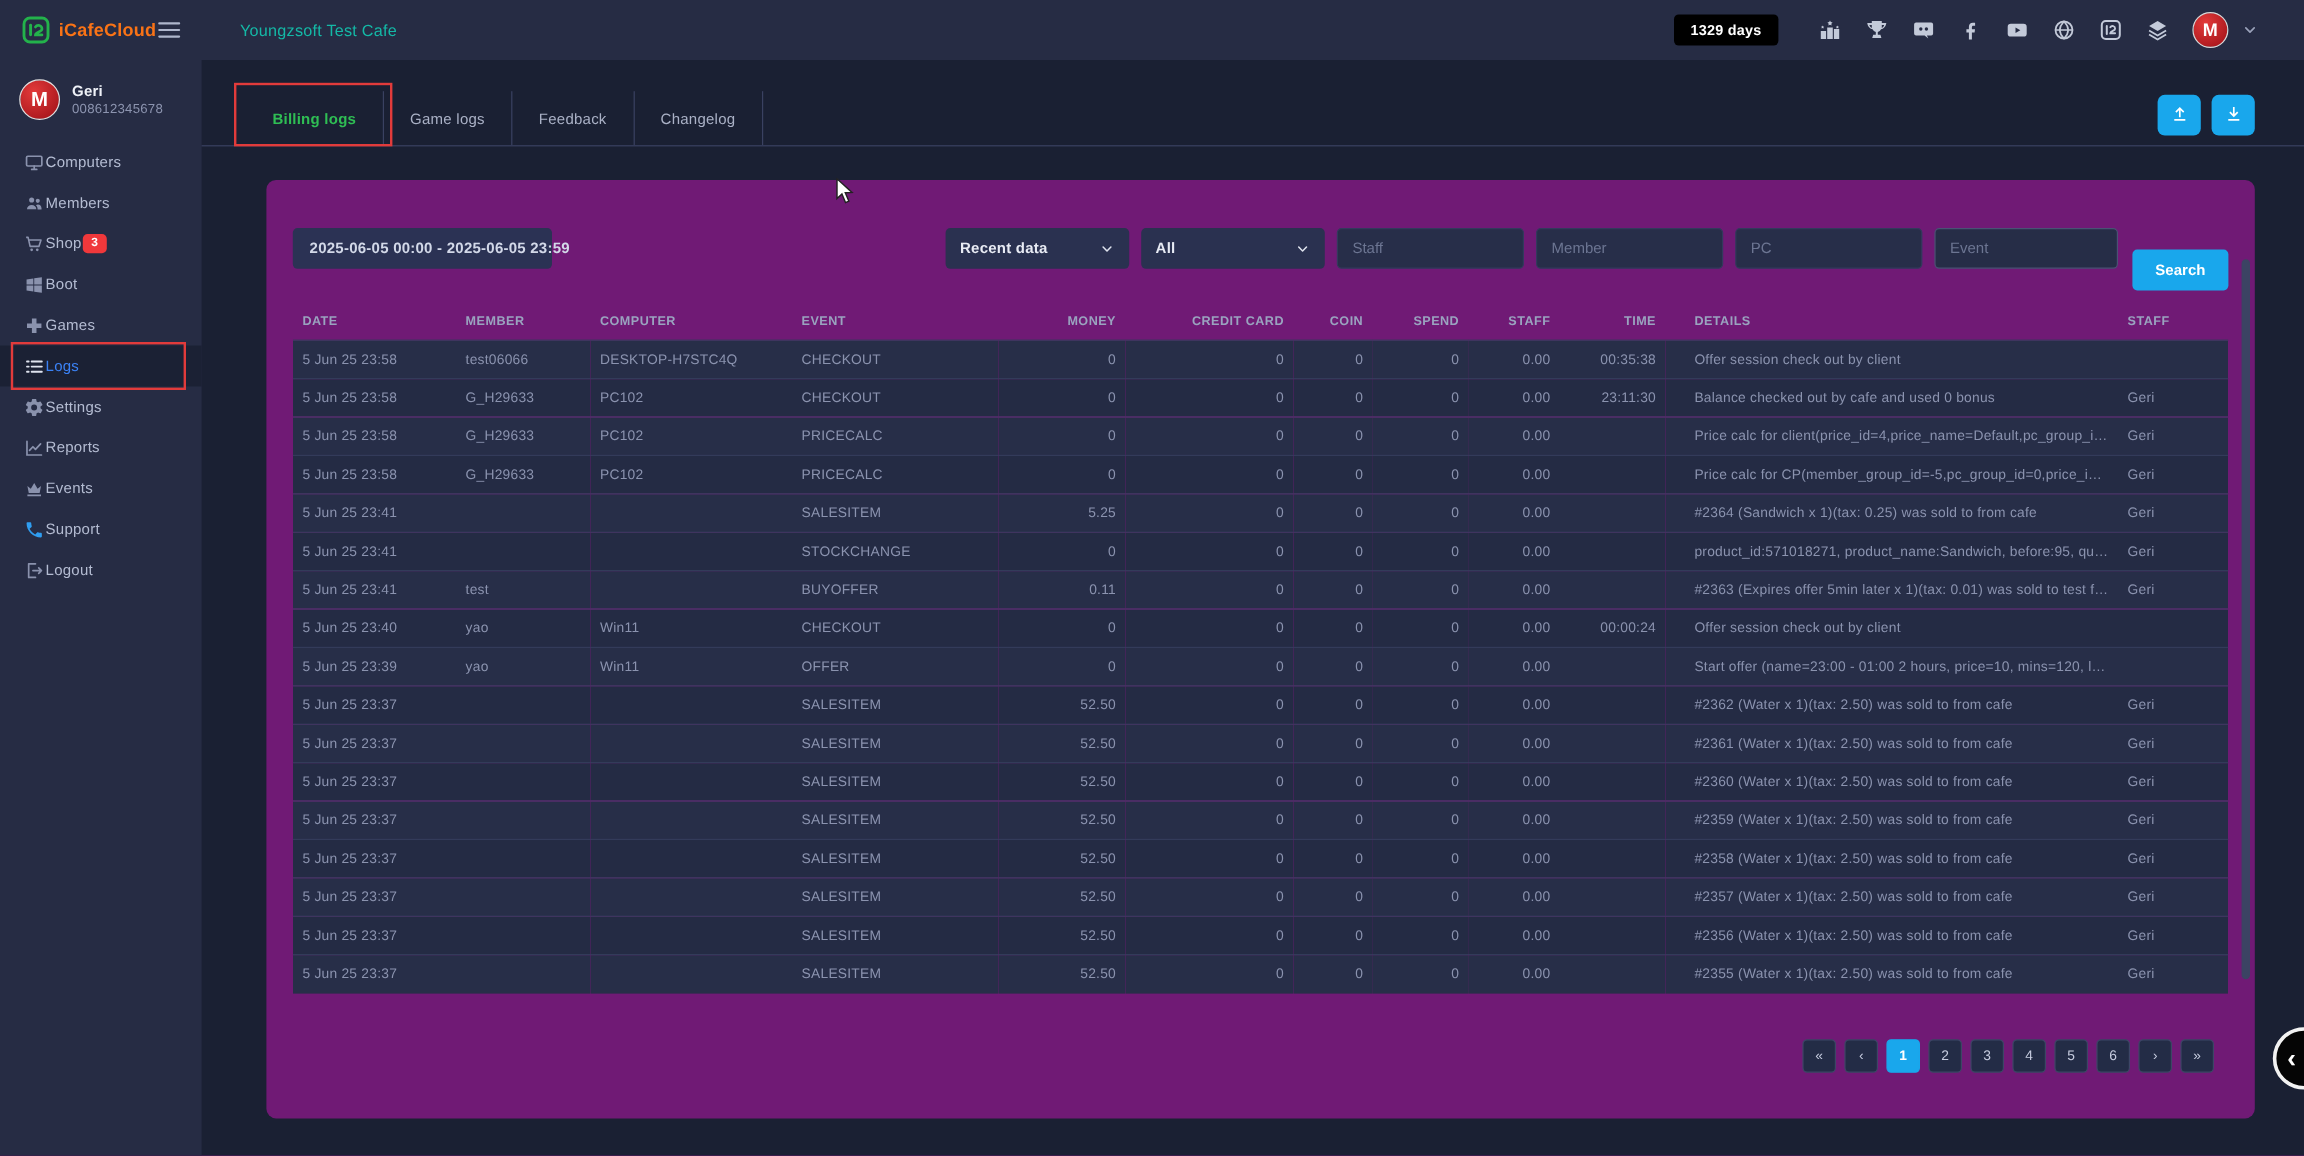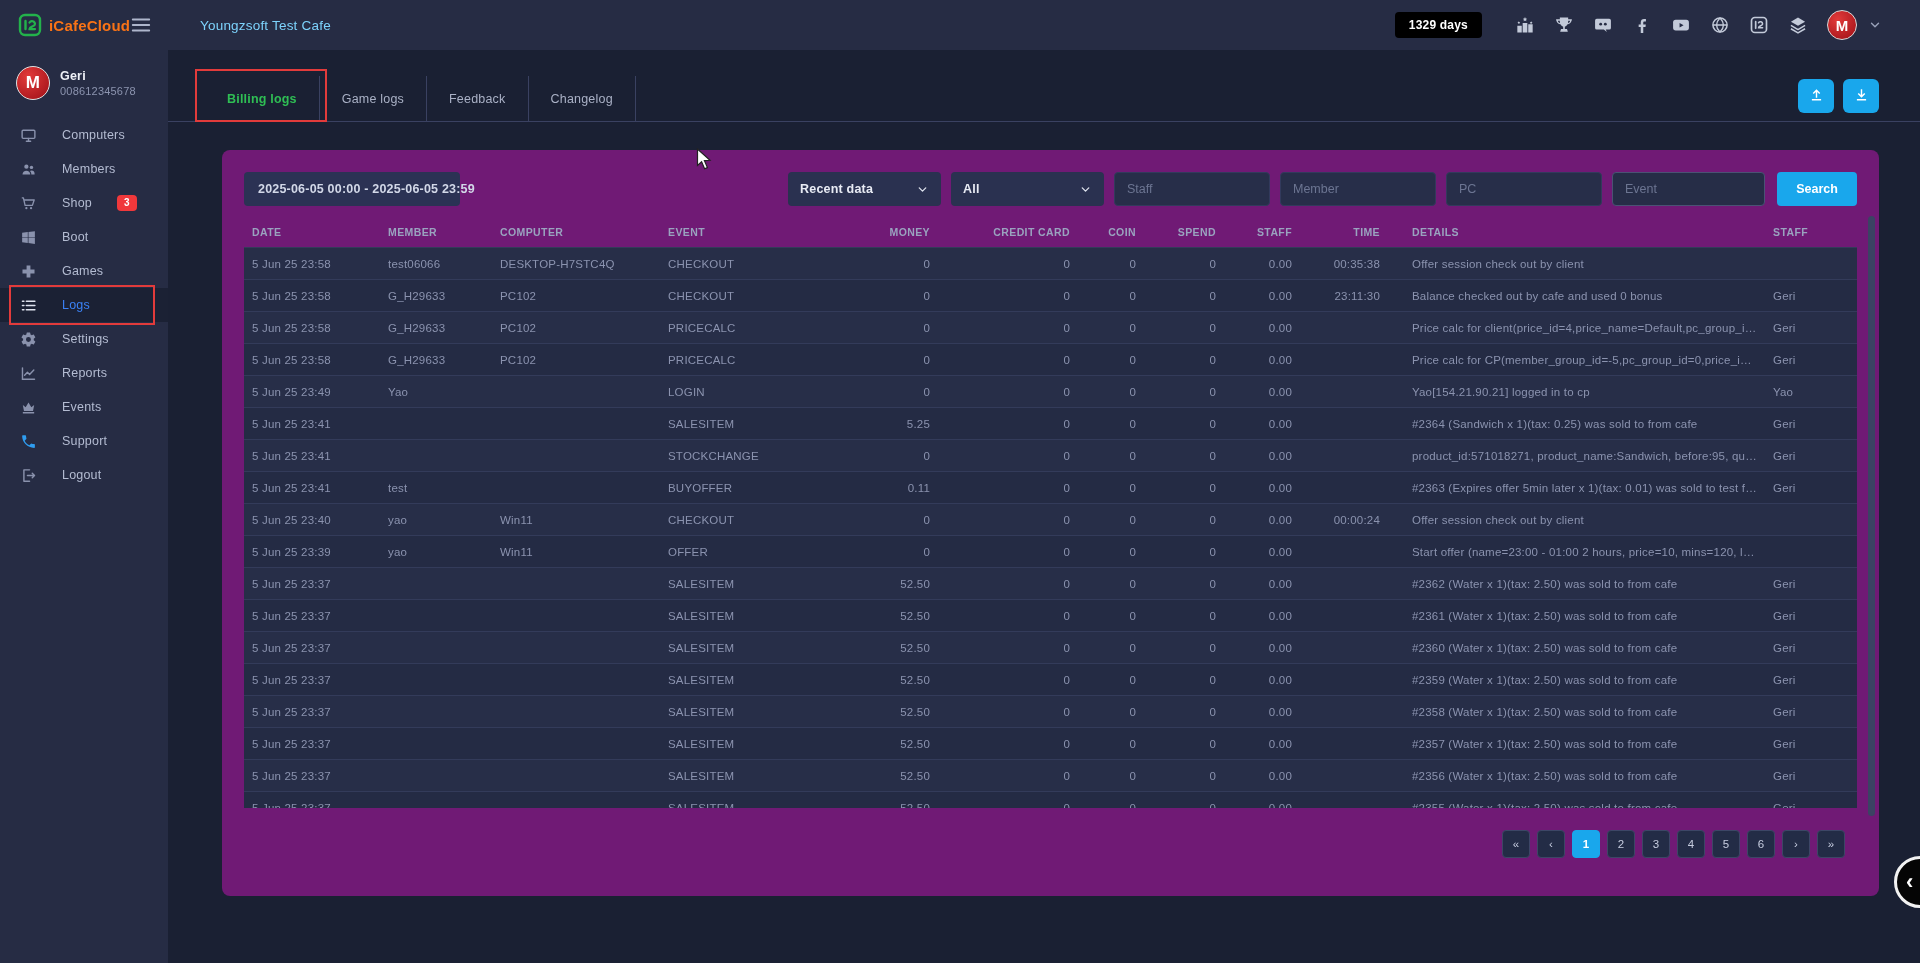--- a/index.html
+++ b/index.html
@@ -13,37 +13,37 @@
 
   
   .topbar { height:50px; background:#262c44; display:flex; align-items:center; flex:0 0 50px; }
   .topbar-left { width:168px; display:flex; align-items:center; justify-content:space-between; padding:0 16px 0 18px; }
   .brand { display:flex; align-items:center; gap:7px; }
   .brand-mark { width:24px; height:24px; color:#23b24b; }
   .brand-mark svg { width:24px; height:24px; display:block; }
   .brand-name { font-size:15px; font-weight:bold; color:#f97316; }
   .burger { width:22px; height:22px; color:#aeb6cc; cursor:pointer; }
   .burger svg { width:22px; height:22px; }
-  .topbar-title { font-size:13.5px; color:#7dd3fc; margin-left:32px; }
+  .topbar-title { font-size:13.5px; color:#14b8a6; margin-left:32px; }
   .topbar-right { margin-left:auto; display:flex; align-items:center; gap:19px; padding-right:38px; }
   .days-badge { background:#000000; color:#fff; font-size:12px; font-weight:bold; padding:6px 14px; border-radius:4px; margin-right:14px; cursor:pointer; }
   .hicon { width:20px; height:20px; color:#c3cad9; cursor:pointer; }
   .hicon svg { width:20px; height:20px; display:block; }
   .avatar { width:30px; height:30px; border-radius:50%; background:radial-gradient(circle at 35% 30%, #e23a3a, #9d0f16); display:flex; align-items:center; justify-content:center; color:#fff; font-weight:bold; font-size:15px; border:1px solid #d8d8d8; cursor:pointer; }
   .chev { width:14px; height:14px; color:#9aa2ba; cursor:pointer; margin-left:-8px; }
   .chev svg { width:14px; height:14px; }
 
   
   .shell { display:flex; flex:1; min-height:0; }
   .sidebar { width:168px; background:#262c44; flex:0 0 168px; padding-top:12px; }
   .user { display:flex; align-items:center; gap:10px; padding:4px 14px 18px 16px; }
   .user-avatar { width:34px; height:34px; border-radius:50%; background:radial-gradient(circle at 35% 30%, #e23a3a, #9d0f16); display:flex; align-items:center; justify-content:center; color:#fff; font-weight:bold; font-size:17px; border:1px solid #e0e0e0; }
   .user-name { font-size:12.5px; font-weight:bold; color:#eef1f7; }
   .user-phone { font-size:11px; color:#8c94af; margin-top:2px; }
-  .nav-item { display:flex; align-items:center; gap:25px; height:34px; padding:0 16px 0 20px; color:#b4bcd2; font-size:12.5px; cursor:pointer; position:relative; }
+  .nav-item { display:flex; align-items:center; gap:1px; height:34px; padding:0 16px 0 20px; color:#b4bcd2; font-size:12.5px; cursor:pointer; position:relative; }
   .nav-item .nicon { width:17px; height:17px; color:#8a92ad; flex:0 0 17px; }
   .nav-item .nicon svg { width:17px; height:17px; display:block; }
   .nav-item .nicon.blue { color:#2f9df0; }
   .nav-item.active { background:#1b2134; color:#3b82f6; }
   .nav-item.active .nicon { color:#dfe3ee; }
   .nav-item.annotated::after { content:""; position:absolute; left:9px; right:13px; top:-3px; bottom:-3px; border:2px solid #e23b3b; pointer-events:none; }
   .badge { background:#f0383b; color:#fff; font-size:10px; font-weight:bold; padding:3px 7px; border-radius:4px; line-height:1; }
   .badge:empty { display:none; }
 
   
@@ -63,21 +63,21 @@
   
   .filters { display:flex; align-items:center; }
   .date-range { background:#2b3254; border-radius:4px; height:34px; display:flex; align-items:center; padding:0 14px; font-size:12.5px; font-weight:bold; color:#d2d8e8; width:216px; cursor:pointer; white-space:nowrap; }
   .fgroup { margin-left:auto; display:flex; align-items:center; gap:10px; }
   .fselect { background:#2a3150; border-radius:4px; height:34px; width:153px; display:flex; align-items:center; justify-content:space-between; padding:0 12px; font-size:12.5px; font-weight:bold; color:#e8ebf4; cursor:pointer; }
   .fselect .chevd { width:13px; height:13px; color:#dfe3ee; }
   .fselect .chevd svg { width:13px; height:13px; display:block; }
   .finput { background:#272e49; border:1px solid #323a5c; border-radius:4px; height:34px; width:156px; padding:0 12px; font-size:12.5px; color:#cdd3e3; font-family:inherit; }
   .finput::placeholder { color:#6c7592; }
   .finput.outlined { border:1px solid #4a5274; background:#262d47; width:153px; }
-  .search-btn { background:#19a7ec; color:#fff; border:none; border-radius:4px; height:34px; width:80px; font-size:12.5px; font-weight:bold; cursor:pointer; font-family:inherit; margin-left:2px; }
+  .search-btn { background:#19a7ec; color:#fff; border:none; border-radius:4px; height:34px; width:80px; font-size:12.5px; font-weight:bold; cursor:pointer; font-family:inherit; margin-left:2px;margin-top:36px; }
 
   
   .table-clip { height:592px; overflow:hidden; margin-top:10px; }
   table { width:100%; border-collapse:collapse; table-layout:fixed; }
   th { font-size:10.5px; color:#9aa3bf; text-align:left; font-weight:bold; letter-spacing:.4px; padding:10px 8px 9px 8px; white-space:nowrap; }
   td { font-size:11.5px; color:#8b93af; padding:0 8px; height:32px; white-space:nowrap; overflow:hidden; text-overflow:ellipsis; }
   tbody tr { border-top:1px solid #333b5a; }
   tbody tr:nth-child(odd) { background:#272e48; }
   tbody tr:nth-child(even) { background:#242b44; }
   th:nth-child(n+5):nth-child(-n+10), td:nth-child(n+5):nth-child(-n+10) { text-align:right; }
@@ -466,34 +466,20 @@
                   <td>0</td>
                   <td>0</td>
                   <td>0</td>
                   <td>0</td>
                   <td>0.00</td>
                   <td></td>
                   <td>Price calc for CP(member_group_id=-5,pc_group_id=0,price_id=4,price…</td>
                   <td>Geri</td>
                 </tr>
 
-                <tr>
-                  <td>5 Jun 25 23:49</td>
-                  <td>Yao</td>
-                  <td></td>
-                  <td>LOGIN</td>
-                  <td>0</td>
-                  <td>0</td>
-                  <td>0</td>
-                  <td>0</td>
-                  <td>0.00</td>
-                  <td></td>
-                  <td>Yao[154.21.90.21] logged in to cp</td>
-                  <td>Yao</td>
-                </tr>
 
                 <tr>
                   <td>5 Jun 25 23:41</td>
                   <td></td>
                   <td></td>
                   <td>SALESITEM</td>
                   <td>5.25</td>
                   <td>0</td>
                   <td>0</td>
                   <td>0</td>

